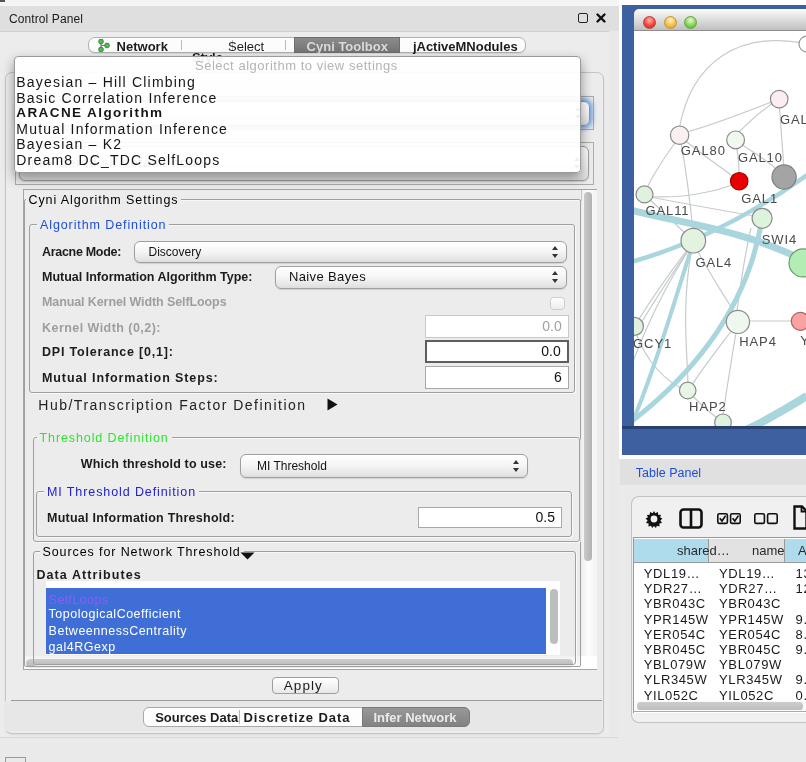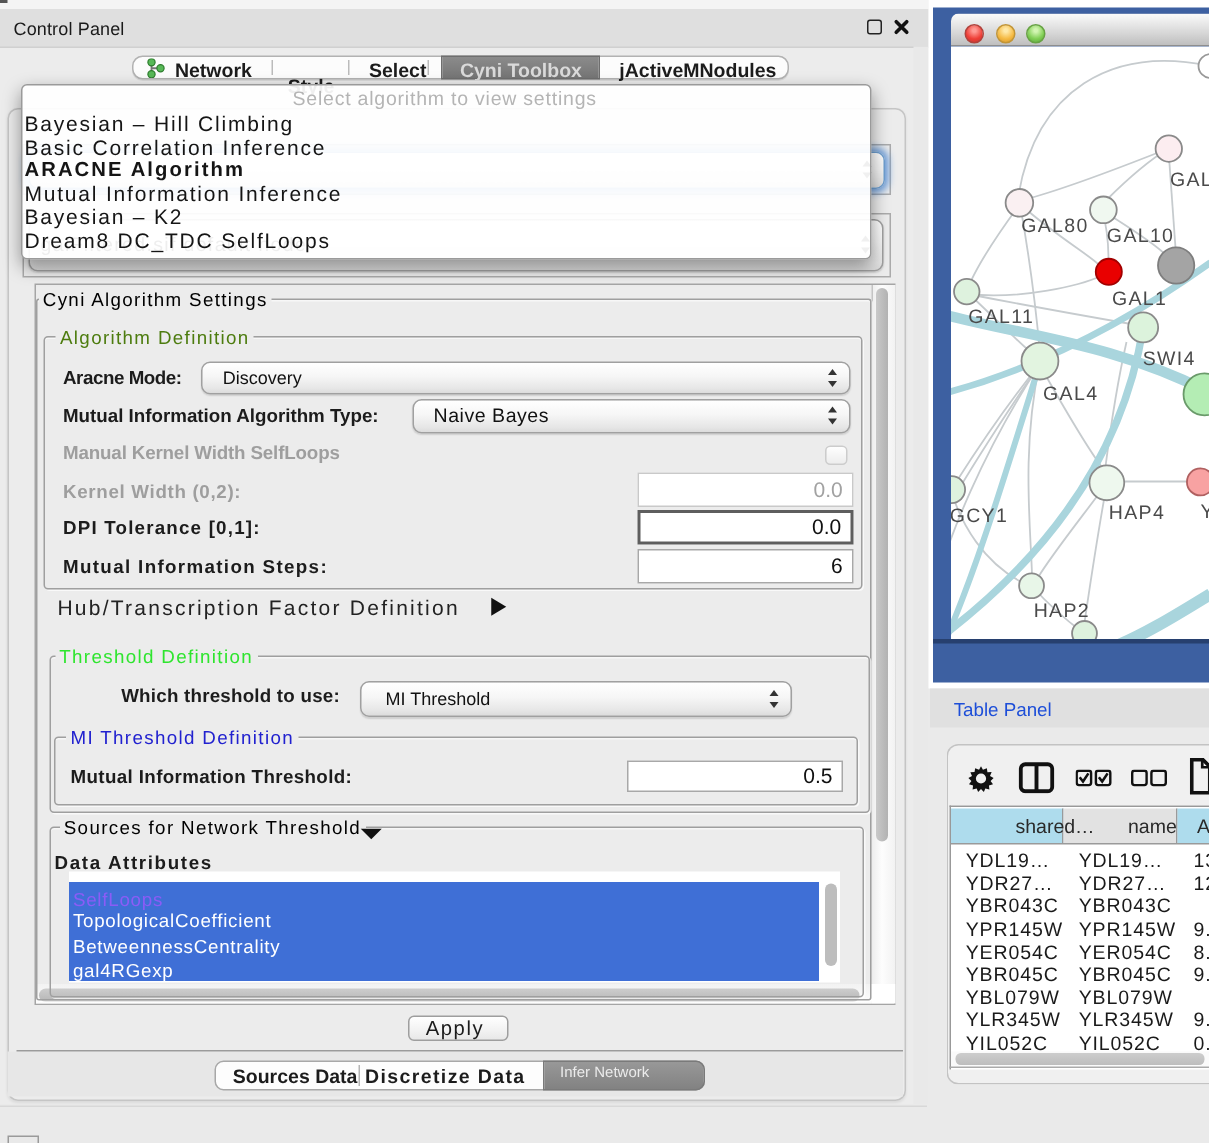--- a/index.html
+++ b/index.html
@@ -38,21 +38,21 @@
 <div class="ab" style="left:232px;top:40px;width:1px;height:10px;background:#bbb"></div>
 <div class="ab" style="left:285px;top:40px;width:1px;height:10px;background:#bbb"></div>
 <svg class="ab" style="left:98px;top:39px" width="12" height="13" viewBox="0 0 12 13">
  <path d="M3 3 L3 10 M3 6.5 L8.5 6.5" stroke="#777" stroke-width="1.2" fill="none"></path>
  <circle cx="3" cy="2.5" r="2.4" fill="#57b857" stroke="#2e7d2e" stroke-width="0.8"></circle>
  <circle cx="9" cy="6.5" r="2.4" fill="#57b857" stroke="#2e7d2e" stroke-width="0.8"></circle>
  <circle cx="3" cy="10.5" r="2.4" fill="#57b857" stroke="#2e7d2e" stroke-width="0.8"></circle>
   </svg>
 <div class="rt" style="left:116.6px;top:38.5px;font-weight:bold;font-size:13px">Network</div>
 <div class="rt" style="left:191.9px;top:50px;font-weight:bold;font-size:13px">Style</div>
-<div class="rt" style="left:246px;top:38.5px;font-weight:bold;font-size:13px">Select</div>
+<div class="rt" style="left:228px;top:38.5px;font-weight:normal;font-size:13px">Select</div>
 <div class="rt" style="left:306.6px;top:38.5px;font-weight:bold;font-size:13px;color:#dadada">Cyni Toolbox</div>
 <div class="rt" style="left:412.9px;top:38.5px;font-weight:bold;font-size:13px">jActiveMNodules</div>
 
 <div class="ab" style="left:15px;top:96px;width:579px;height:33.5px;border:1px solid #ababab;background:#ececec;box-sizing:border-box"></div>
 <div class="combo" style="left:19px;top:100.5px;width:569px;height:23.5px;border-color:#6f9fd0;box-shadow:0 0 5px 2.5px rgba(80,140,215,0.8)">
     <div class="arr"></div>
   </div>
 <div class="ab" style="left:15px;top:141.5px;width:579px;height:43.8px;border:1px solid #ababab;background:#ececec;box-sizing:border-box"></div>
 <div class="combo" style="left:19px;top:145.5px;width:568px;height:33px">
     <div class="ctx" style="left:7px;font-size:13px;letter-spacing:0.9px">galFiltered.sif default node</div>
@@ -65,21 +65,21 @@
 <div class="ab" style="left:583.5px;top:192px;width:8px;height:369px;background:linear-gradient(90deg,#c9c9c9,#b2b2b2);border-radius:4.5px"></div>
 
 <div class="ab" style="left:23.5px;top:655.5px;width:557px;height:13.5px;background:linear-gradient(#f2f2f2,#fdfdfd)"></div>
 <div class="ab" style="left:26px;top:658.5px;width:547px;height:9px;background:linear-gradient(#cdcdcd,#b5b5b5);border-radius:4.5px"></div>
 <div class="ab" style="left:580.5px;top:655.5px;width:16px;height:13.5px;background:#fff"></div>
 
 <div class="grp" style="left:24px;top:199px;width:555px;height:466px;border-radius:2px"></div>
 <div class="gt" style="left:25.5px;top:193px">Cyni Algorithm Settings</div>
 
 <div class="grp" style="left:29px;top:224px;width:544px;height:167px"></div>
-<div class="gt" style="left:37px;top:217.5px;color:#4d7c0f">Algorithm Definition</div>
+<div class="gt" style="left:37px;top:217.5px;color:#1d4ed8">Algorithm Definition</div>
 
 <div class="lbl" style="left:42px;top:245px;letter-spacing:-0.3px">Aracne Mode:</div>
 <div class="combo" style="left:133.5px;top:240.8px;width:431px;height:20.5px">
     <div class="ctx" style="left:14px;font-size:12px">Discovery</div>
     <div class="arr"></div>
   </div>
 <div class="lbl" style="left:42px;top:269.5px;letter-spacing:0px">Mutual Information Algorithm Type:</div>
 <div class="combo" style="left:275px;top:266px;width:289.5px;height:20.5px">
     <div class="ctx" style="left:13px;font-size:13px;letter-spacing:0.37px">Naive Bayes</div>
     <div class="arr"></div>
@@ -130,21 +130,21 @@
 <div class="ab" style="left:10.5px;top:700px;width:591px;height:1px;background:#9b9b9b"></div>
 
 <div class="ab" style="left:272.3px;top:676.5px;width:66.6px;height:17px;background:linear-gradient(#ffffff,#f2f2f2 60%,#e8e8e8);border:1px solid #9e9e9e;border-radius:4px;box-sizing:border-box"></div>
 <div class="rt" style="left:283.8px;top:677.5px;font-size:13.5px;letter-spacing:1.05px">Apply</div>
 
 <div class="ab" style="left:142.9px;top:707px;width:327px;height:20px;background:#fdfdfd;border:1px solid #a8a8a8;border-radius:6px;box-sizing:border-box"></div>
 <div class="ab" style="left:361.9px;top:707px;width:108px;height:20px;background:linear-gradient(#989898,#828282);border:1px solid #7a7a7a;border-radius:0 6px 6px 0;box-sizing:border-box"></div>
 <div class="ab" style="left:238.7px;top:710px;width:1px;height:14px;background:#b5b5b5"></div>
 <div class="rt" style="left:155.2px;top:710px;font-weight:bold;font-size:13px">Sources Data</div>
 <div class="rt" style="left:243.4px;top:710px;font-weight:bold;font-size:13px;letter-spacing:0.92px">Discretize Data</div>
-<div class="rt" style="left:373.4px;top:710px;font-weight:normal;font-size:10px;color:#ebebeb">Infer Network</div>
+<div class="rt" style="left:373.4px;top:710px;font-weight:bold;font-size:13px;color:#ebebeb">Infer Network</div>
 
 <div class="ab" style="left:0px;top:736.5px;width:618px;height:1px;background:#d8d8d8"></div>
 <div class="ab" style="left:5px;top:757px;width:19px;height:10px;border:1.5px solid #9a9a9a;background:#e9e9e9"></div>
 
 <div class="ab" style="left:14.2px;top:56px;width:567px;height:116.7px;background:rgba(255,255,255,0.93);border:1px solid #9a9a9a;border-radius:4px;box-shadow:0 5px 12px rgba(0,0,0,0.4);box-sizing:border-box"></div>
 <div class="rt" style="left:195px;top:57.5px;color:#b4b4b4;font-size:13px;letter-spacing:0.52px">Select algorithm to view settings</div>
 <div class="pit" style="left:16.3px;top:74px">Bayesian – Hill Climbing</div>
 <div class="pit" style="left:16.3px;top:89.6px">Basic Correlation Inference</div>
 <div class="pit" style="left:16.3px;top:105.2px;font-weight:bold;font-size:13.5px;letter-spacing:1.4px">ARACNE Algorithm</div>
 <div class="pit" style="left:16.3px;top:120.8px">Mutual Information Inference</div>

